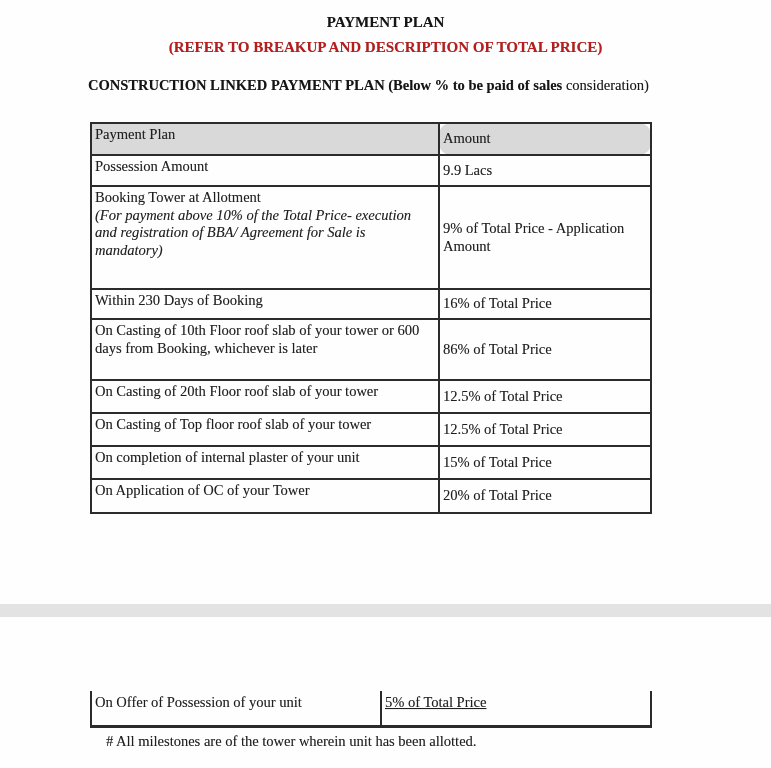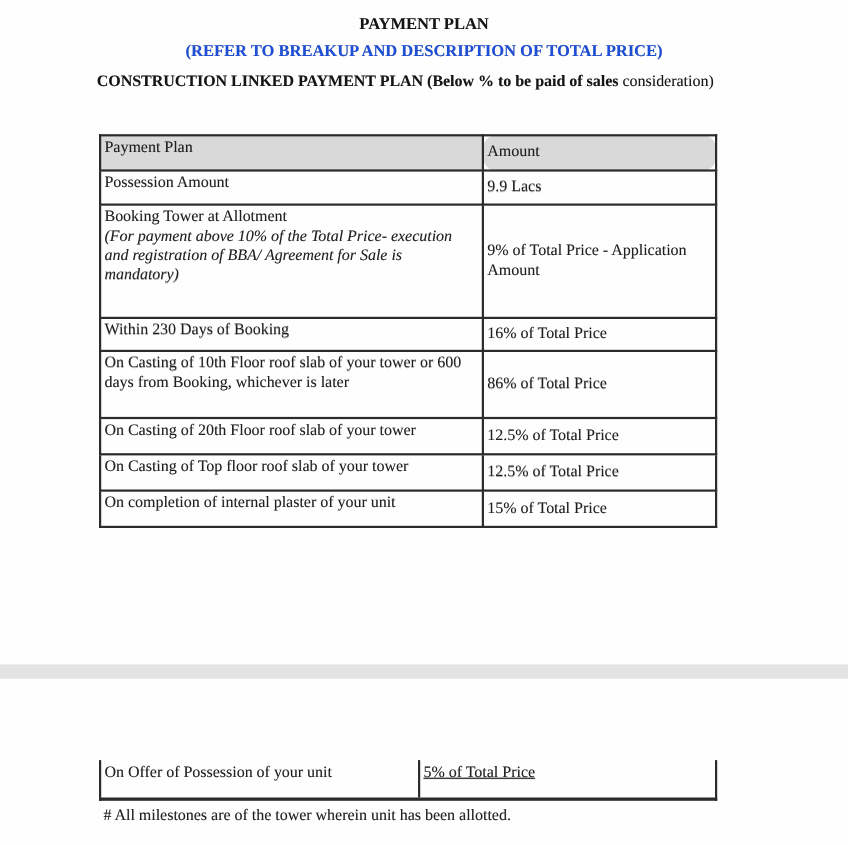--- a/index.html
+++ b/index.html
@@ -17,24 +17,24 @@
     position:relative;
     overflow:hidden;
     text-shadow:0.2px 0.2px 0.4px rgba(20,20,20,0.35);
   }
   .doc-title{
     position:absolute;top:14px;left:0;right:0;
     text-align:center;font-weight:bold;font-size:15px;color:#151515;
   }
   .doc-subtitle{
     position:absolute;top:39px;left:0;right:0;
-    text-align:center;font-weight:bold;font-size:15px;color:#1d4ed8;
+    text-align:center;font-weight:bold;font-size:15px;color:#b91c1c;
   }
   .doc-heading{
-    position:absolute;top:66px;left:88px;width:600px;
+    position:absolute;top:77px;left:88px;width:600px;
     font-size:14.5px;color:#151515;white-space:nowrap;
   }
   .doc-heading .hb{font-weight:bold;}
   .doc-heading .hr{font-weight:normal;}
 
   table.plan-table{
     position:absolute;top:122px;left:90px;
     width:560px;
     border-collapse:collapse;
     table-layout:fixed;
@@ -88,21 +88,21 @@
     padding:3px 4px 2px 3px;
     box-sizing:border-box;
   }
   .cont-amt{
     flex:1;
     padding:3px 16px 2px 3px;
     text-decoration:underline;
   }
 
   .footnote{
-    position:absolute;top:733px;left:94px;
+    position:absolute;top:733px;left:106px;
     font-size:14.5px;
     text-align:right;
   }
 </style>
 </head>
 <body>
 
 <div class="doc-title">PAYMENT PLAN</div>
 <div class="doc-subtitle">(REFER TO BREAKUP AND DESCRIPTION OF TOTAL PRICE)</div>
 <div class="doc-heading"><span class="hb">CONSTRUCTION LINKED PAYMENT PLAN (Below % to be paid of sales</span><span class="hr"> consideration)</span></div>
@@ -141,20 +141,24 @@
       <td class="amt">12.5% of Total Price</td>
     </tr>
     <tr class="r6">
       <td class="plan">On Casting of Top floor roof slab of your tower</td>
       <td class="amt">12.5% of Total Price</td>
     </tr>
     <tr class="r7">
       <td class="plan">On completion of internal plaster of your unit</td>
       <td class="amt">15% of Total Price</td>
     </tr>
+    <tr class="r8">
+      <td class="plan">On Application of OC of your Tower</td>
+      <td class="amt">20% of Total Price</td>
+    </tr>
   </tbody>
 </table>
 
 <div class="separator"></div>
 
 <div class="cont-table">
   <div class="cont-plan">On Offer of Possession of your unit</div>
   <div class="cont-amt">5% of Total Price</div>
 </div>
 

